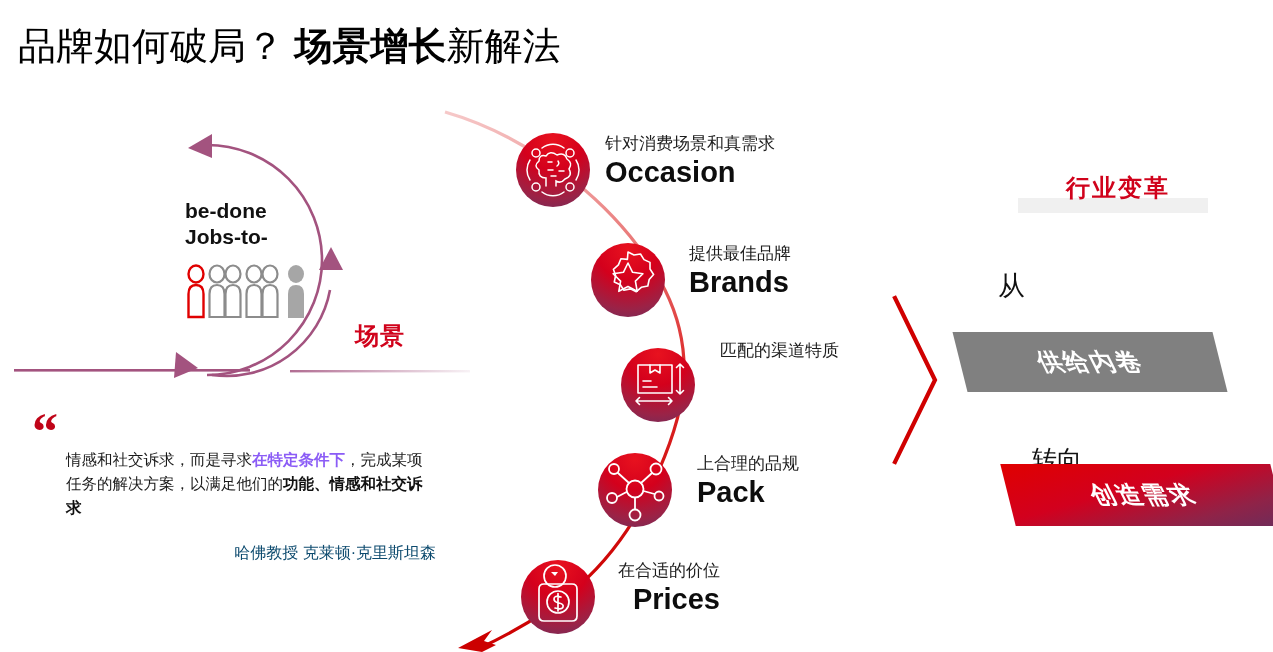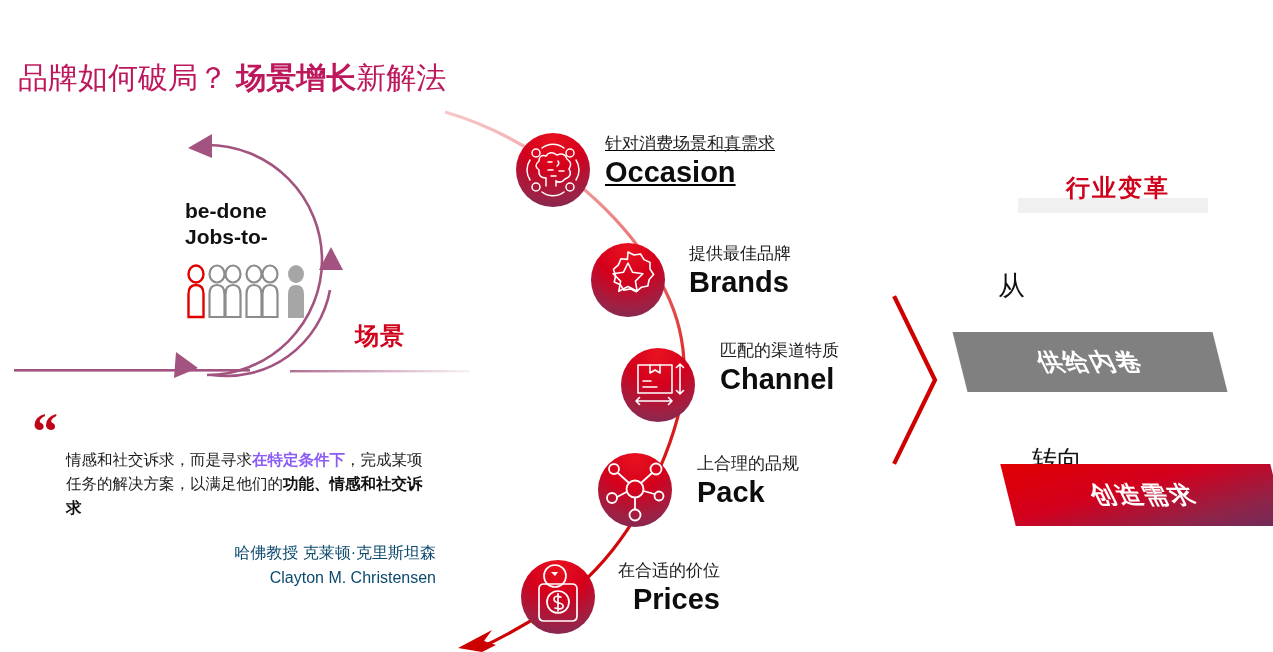--- a/index.html
+++ b/index.html
@@ -8,23 +8,22 @@
     background:#ffffff;
     font-family:"Liberation Sans","DejaVu Sans",sans-serif;
     overflow:hidden;
     position:relative;
   }
   .stage{position:absolute;inset:0;width:1273px;height:652px;}
 
   
   #page-title{
     position:absolute;left:18px;top:22px;
-    font-size:30px;line-height:48px;color:#be185d;
+    font-size:38px;line-height:48px;color:#000000;
     white-space:nowrap;
-    margin-top:32px;
   }
   #page-title .t-normal{font-weight:400;}
   #page-title .t-bold{font-weight:700;}
 
   
   .jtbd-wrap{position:absolute;left:0px;top:120px;width:470px;height:290px;}
   .jtbd-svg{position:absolute;left:0;top:0;}
   .jtbd-title{
     position:absolute;left:185px;top:78px;width:160px;
     font-size:21px;font-weight:700;line-height:26px;color:#111;
@@ -154,21 +153,20 @@
 
     <div class="scene-label">场景</div>
   </div>
 
   <div class="quote-mark">“</div>
   <div class="quote-body">
     <span>情感和社交诉求，而是寻求</span><span class="hl">在特定条件</span><span class="hl">下</span><span>，完成某项任务的解决方案，以满足他</span><span>们的</span><span class="bd">功能、情感和社交诉求</span>
   </div>
   <div class="quote-attr">
     <div>哈佛教授 克莱顿·克里斯坦森</div>
-    <div>Clayton M. Christensen</div>
   </div>
 
   <div class="chain">
     <svg class="chain-svg" width="470" height="552" viewBox="0 0 470 552">
       <defs>
         <linearGradient id="curveGrad" x1="0" y1="0" x2="0.25" y2="1">
           <stop offset="0%" stop-color="#f6c9c9"></stop>
           <stop offset="22%" stop-color="#f0a3a3"></stop>
           <stop offset="45%" stop-color="#e8706f"></stop>
           <stop offset="68%" stop-color="#dd2b2b"></stop>
@@ -239,31 +237,30 @@
         <g fill="none" stroke="#ffffff" stroke-width="1.7" stroke-linecap="round" stroke-linejoin="round">
           <circle cx="115" cy="476" r="11"></circle>
           <path d="M 111 472 L 118 472 L 115 476 Z" fill="#ffffff" stroke="none"></path>
           <path d="M 104 484 L 132 484 Q 137 484 137 489 L 137 516 Q 137 521 132 521 L 104 521 Q 99 521 99 516 L 99 489 Q 99 484 104 484 Z"></path>
           <circle cx="118" cy="502" r="11"></circle>
           <path d="M 121 497 Q 114 495 114 499 Q 114 502 119 503 Q 124 504 123 507 Q 122 510 115 508 M 118 493.5 L 118 511"></path>
         </g>
       </g>
     </svg>
 
-    <div class="node-txt" style="left:165px;top:33px;text-decoration:underline;">
+    <div class="node-txt" style="left:165px;top:33px;">
       <div class="node-sub">针对消费场景和真需求</div>
       <div class="node-main">Occasion</div>
     </div>
     <div class="node-txt" style="left:249px;top:143px;">
       <div class="node-sub">提供最佳品牌</div>
       <div class="node-main">Brands</div>
     </div>
     <div class="node-txt" style="left:280px;top:240px;">
       <div class="node-sub">匹配的渠道特质</div>
-      <div class="node-main">Channel</div>
     </div>
     <div class="node-txt" style="left:257px;top:353px;">
       <div class="node-sub">上合理的品规</div>
       <div class="node-main">Pack</div>
     </div>
     <div class="node-txt" style="left:178px;top:460px;text-align:right;">
       <div class="node-sub">在合适的价位</div>
       <div class="node-main">Prices</div>
     </div>
   </div>

